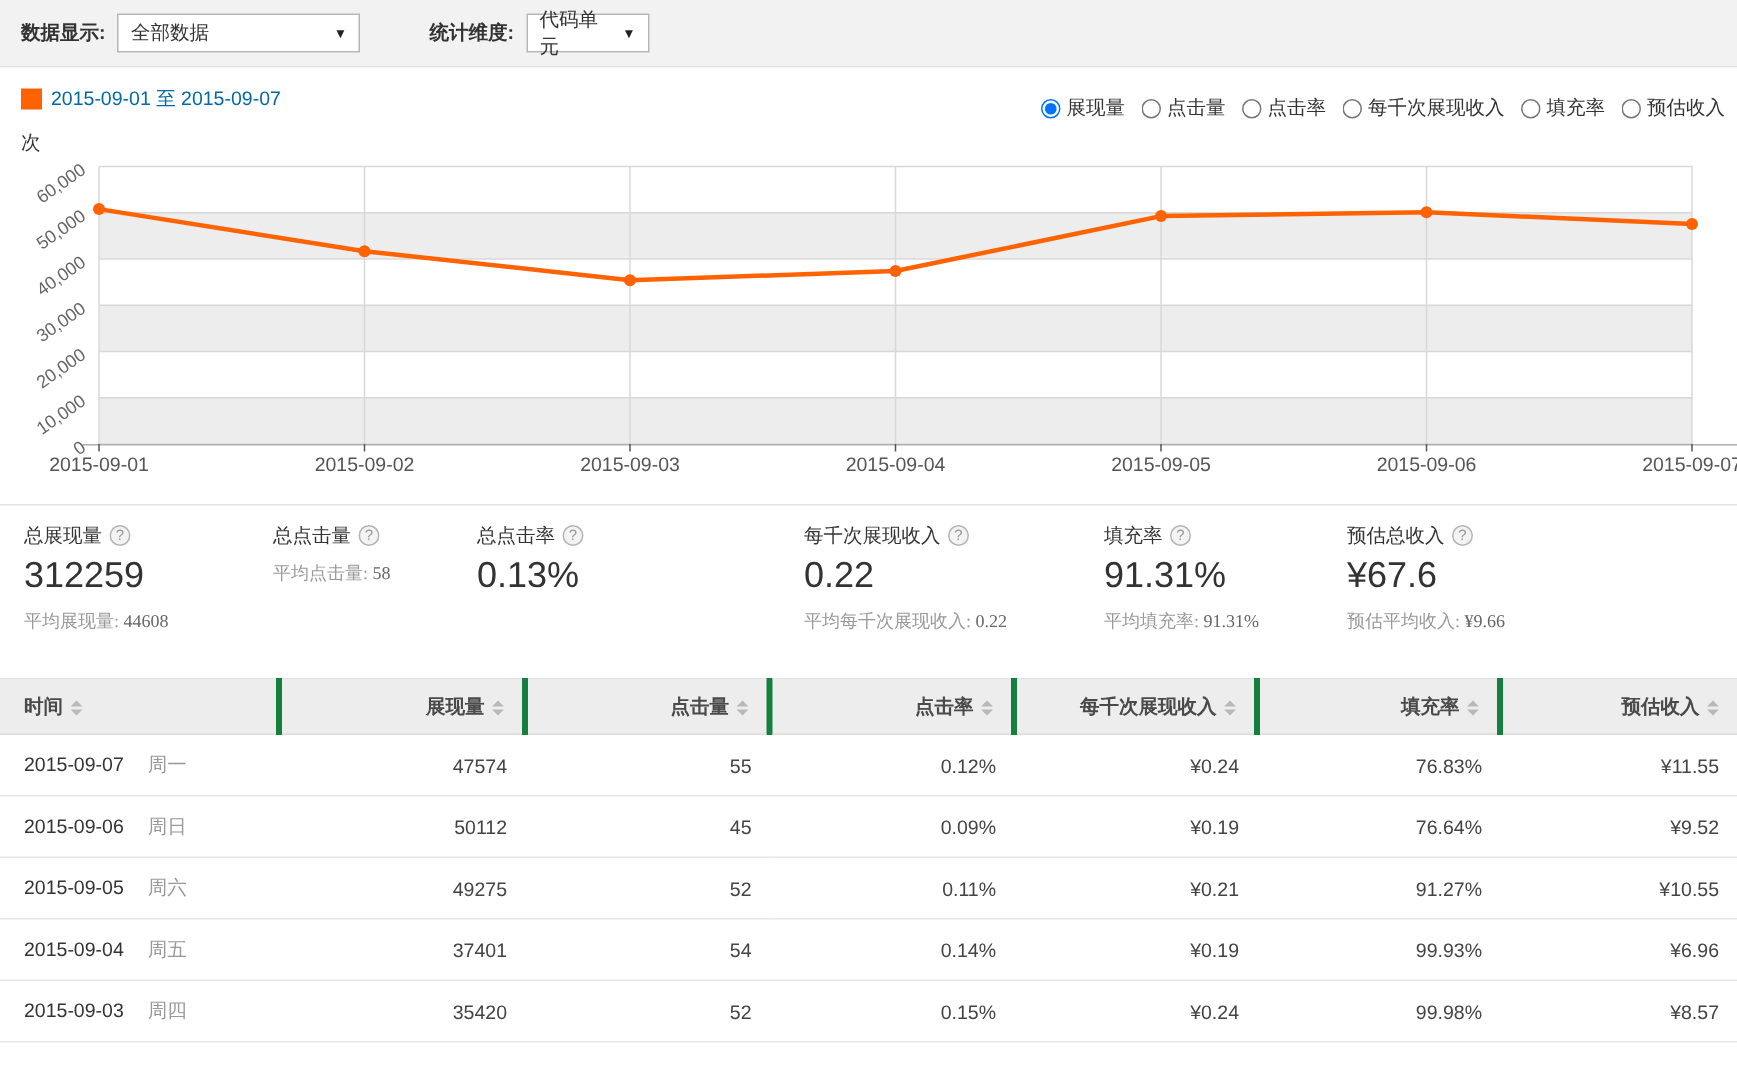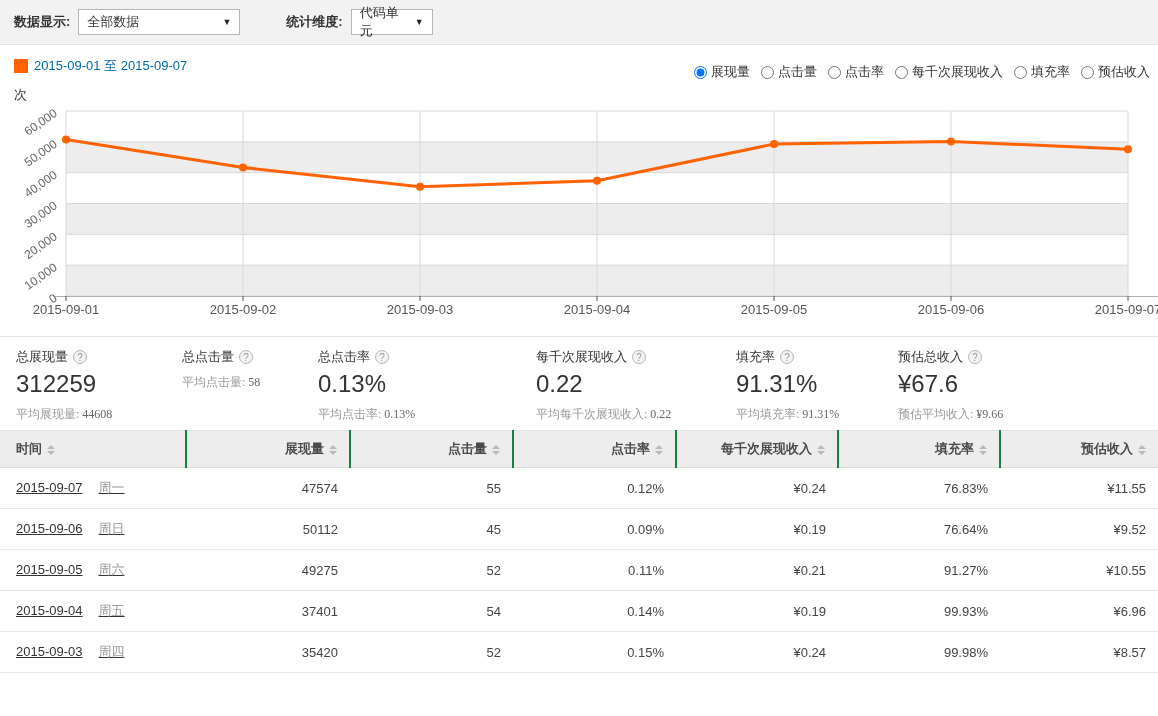--- a/index.html
+++ b/index.html
@@ -24,39 +24,39 @@
   .swatch{width:14px;height:14px;background:var(--accent);margin-right:6px;display:inline-block;}
   .unit{position:absolute;top:41px;left:14px;font-size:13px;color:#333;}
   .radio-group{position:absolute;top:18px;right:8px;display:flex;align-items:center;
     font-size:13px;color:#333;}
   .radio-item{display:flex;align-items:center;margin-left:11px;cursor:pointer;}
   .radio-item input{margin:0 4px 0 0;width:13px;height:13px;}
   .chart-svg{position:absolute;top:51px;left:0;}
   .ytick{font-size:12px;fill:#666;}
   .xtick{font-size:13px;fill:#555;}
   
-  .stats{height:94px;border-top:1px solid #e4e4e4;padding:11px 0 0 16px;display:flex;}
+  .stats{height:116px;border-top:1px solid #e4e4e4;padding:11px 0 0 16px;display:flex;}
   .stat-title{font-size:13px;color:#333;display:flex;align-items:center;}
   .help-icon{display:inline-block;width:14px;height:14px;border-radius:50%;
     border:1px solid #b5b5b5;background:#f3f3f3;color:#999;font-size:10px;
     line-height:13px;text-align:center;margin-left:5px;cursor:pointer;}
   .stat-value{font-size:24px;color:#333;margin-top:4px;}
   .stat-avg{font-size:12px;color:#999;margin-top:8px;font-family:Liberation Serif, serif;}
   .stat-avg b{color:#666;font-weight:normal;}
   
   table.data-table{width:1158px;border-collapse:collapse;table-layout:fixed;}
   .data-table thead th{height:37px;background:#ededed;font-size:13px;font-weight:bold;
     color:#4a4a4a;border-top:1px solid #e2e2e2;border-bottom:1px solid #dcdcdc;
-    border-right:2px solid #15803d;cursor:pointer;}
+    border-right:4px solid #15803d;cursor:pointer;}
   .data-table thead th:last-child{border-right:none;}
   .data-table th.col-time{text-align:left;padding-left:16px;}
   .data-table th.num{text-align:right;padding-right:12px;}
   .data-table tbody td{height:41px;border-bottom:1px solid #e8e8e8;font-size:13px;color:#444;}
   .data-table td.num{text-align:right;padding-right:12px;}
-  .data-table td.col-time{padding-left:16px;color:#333;text-decoration:underline;}
+  .data-table td.col-time{padding-left:16px;color:#333;}
   .weekday{color:#999;margin-left:16px;}
   .sort-icon{display:inline-block;vertical-align:middle;margin-left:5px;}
   .sort-icon i{display:block;width:0;height:0;border-left:4px solid transparent;
     border-right:4px solid transparent;}
   .sort-icon .up{border-bottom:4px solid #b9b9b9;margin-bottom:2px;}
   .sort-icon .down{border-top:4px solid #b9b9b9;}
 </style>
 </head>
 <body>
 
@@ -171,21 +171,20 @@
         <span class="help-icon">?</span>
       </div>
       <div class="stat-avg"><span>平均点击量: </span><b>58</b></div>
     </div>
     <div class="stat-block" style="width: 218px;">
       <div class="stat-title">
         <span>总点击率</span>
         <span class="help-icon">?</span>
       </div>
       <div class="stat-value">0.13%</div>
-      <div class="stat-avg"><span>平均点击率: </span><b>0.13%</b></div>
     </div>
     <div class="stat-block" style="width: 200px;">
       <div class="stat-title">
         <span>每千次展现收入</span>
         <span class="help-icon">?</span>
       </div>
       <div class="stat-value">0.22</div>
       <div class="stat-avg"><span>平均每千次展现收入: </span><b>0.22</b></div>
     </div>
     <div class="stat-block" style="width: 162px;">

